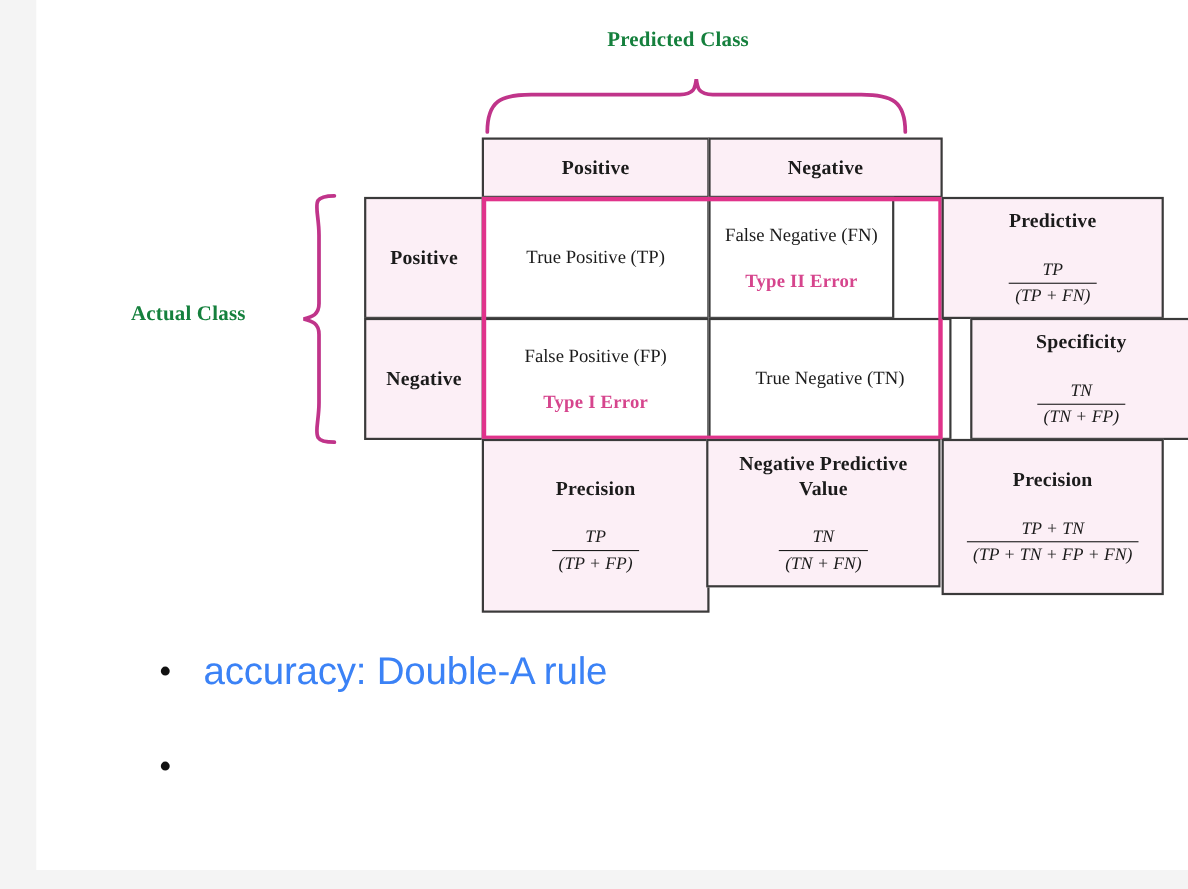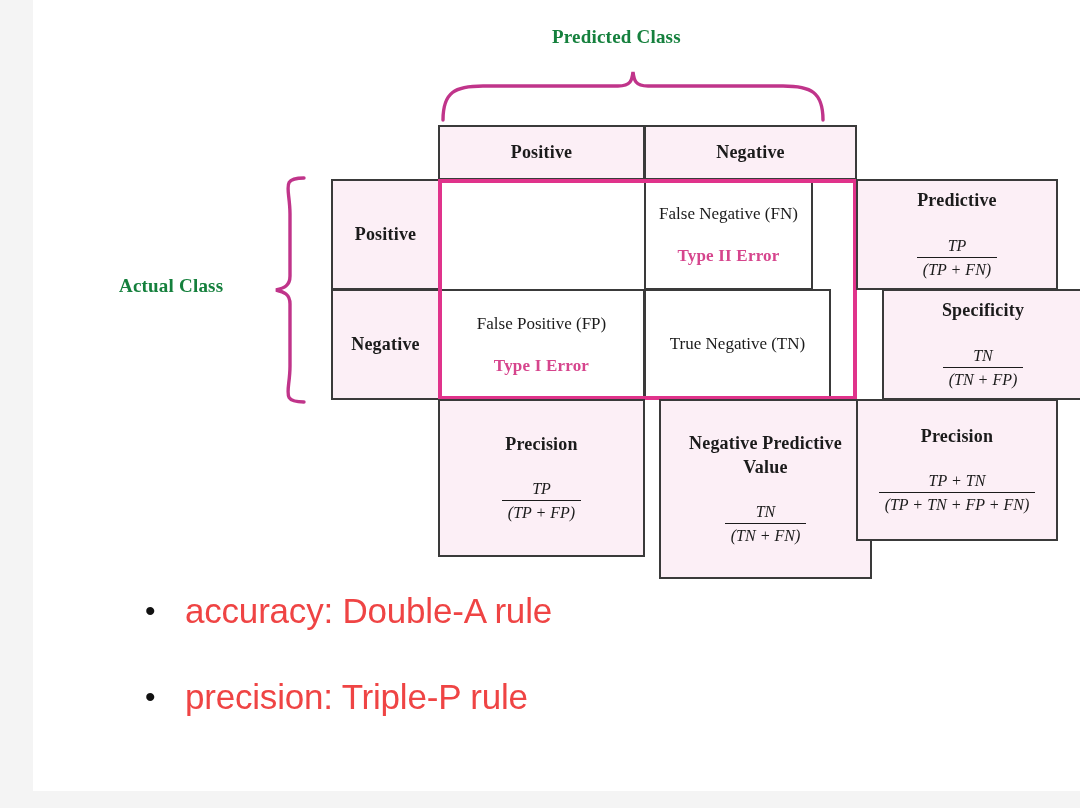--- a/index.html
+++ b/index.html
@@ -159,21 +159,21 @@
     font-size: 30px;
     line-height: 42px;
     color: #111111;
     width: 40px;
     flex: 0 0 40px;
   }
   .note-text {
     font-family: "Liberation Sans", sans-serif;
     font-size: 35px;
     line-height: 42px;
-    color: #ef4444;
+    color: #3b82f6;
     letter-spacing: -0.2px;
   }
 
   #bottom-strip {
     position: absolute;
     left: 0;
     top: 791px;
     width: 1080px;
     height: 17px;
     background: #f4f4f4;
@@ -210,32 +210,35 @@
       </div>
 
       <div class="cell pinkbg" style="left:298px; top:179px; width:109px; height:111px;">
         <span class="hdr-label">Positive</span>
       </div>
 
       <div class="cell pinkbg" style="left:298px; top:289px; width:109px; height:111px;">
         <span class="hdr-label">Negative</span>
       </div>
 
+      <div class="cell whitebg" style="left:405px; top:179px; width:207px; height:111px;">
+        <span class="cell-text">True Positive (TP)</span>
+      </div>
 
       <div class="cell whitebg" style="left:611px; top:179px; width:169px; height:111px;">
         <span class="cell-text">False Negative (FN)</span>
         <span class="err-text">Type II Error</span>
       </div>
 
       <div class="cell whitebg" style="left:405px; top:289px; width:207px; height:111px;">
         <span class="cell-text">False Positive (FP)</span>
         <span class="err-text">Type I Error</span>
       </div>
 
-      <div class="cell whitebg" style="left:611px; top:289px; width:187px; height:111px;">
+      <div class="cell whitebg" style="left:611px; top:289px; width:221px; height:111px;">
         <span class="cell-text">True Negative (TN)</span>
       </div>
 
       <div id="core-frame" style="left:405px; top:179px; width:419px; height:221px;"></div>
 
       <div class="cell pinkbg" style="left:823px; top:179px; width:202px; height:111px;">
         <span class="metric-name">Predictive</span>
         <span class="frac">
           <span class="num">TP</span>
           <span class="den">(TP + FN)</span>
@@ -251,21 +254,21 @@
       </div>
 
       <div class="cell pinkbg" style="left:405px; top:399px; width:207px; height:158px;">
         <span class="metric-name">Precision</span>
         <span class="frac">
           <span class="num">TP</span>
           <span class="den">(TP + FP)</span>
         </span>
       </div>
 
-      <div class="cell pinkbg" style="left:626px; top:399px; width:213px; height:180px;">
+      <div class="cell pinkbg" style="left:609px; top:399px; width:213px; height:135px;">
         <span class="metric-name" style="max-width:190px;">Negative Predictive Value</span>
         <span class="frac">
           <span class="num">TN</span>
           <span class="den">(TN + FN)</span>
         </span>
       </div>
 
       <div class="cell pinkbg" style="left:823px; top:399px; width:202px; height:142px;">
         <span class="metric-name">Precision</span>
         <span class="frac">
@@ -276,20 +279,19 @@
 
     </div>
 
     <div id="notes">
       <div class="note-row">
         <span class="note-bullet">•</span>
         <span class="note-text">accuracy: Double-A rule</span>
       </div>
       <div class="note-row">
         <span class="note-bullet">•</span>
-        <span class="note-text">precision: Triple-P rule</span>
       </div>
     </div>
 
   </div>
 
   <div id="bottom-strip"></div>
 </div>
 
 </body></html>

